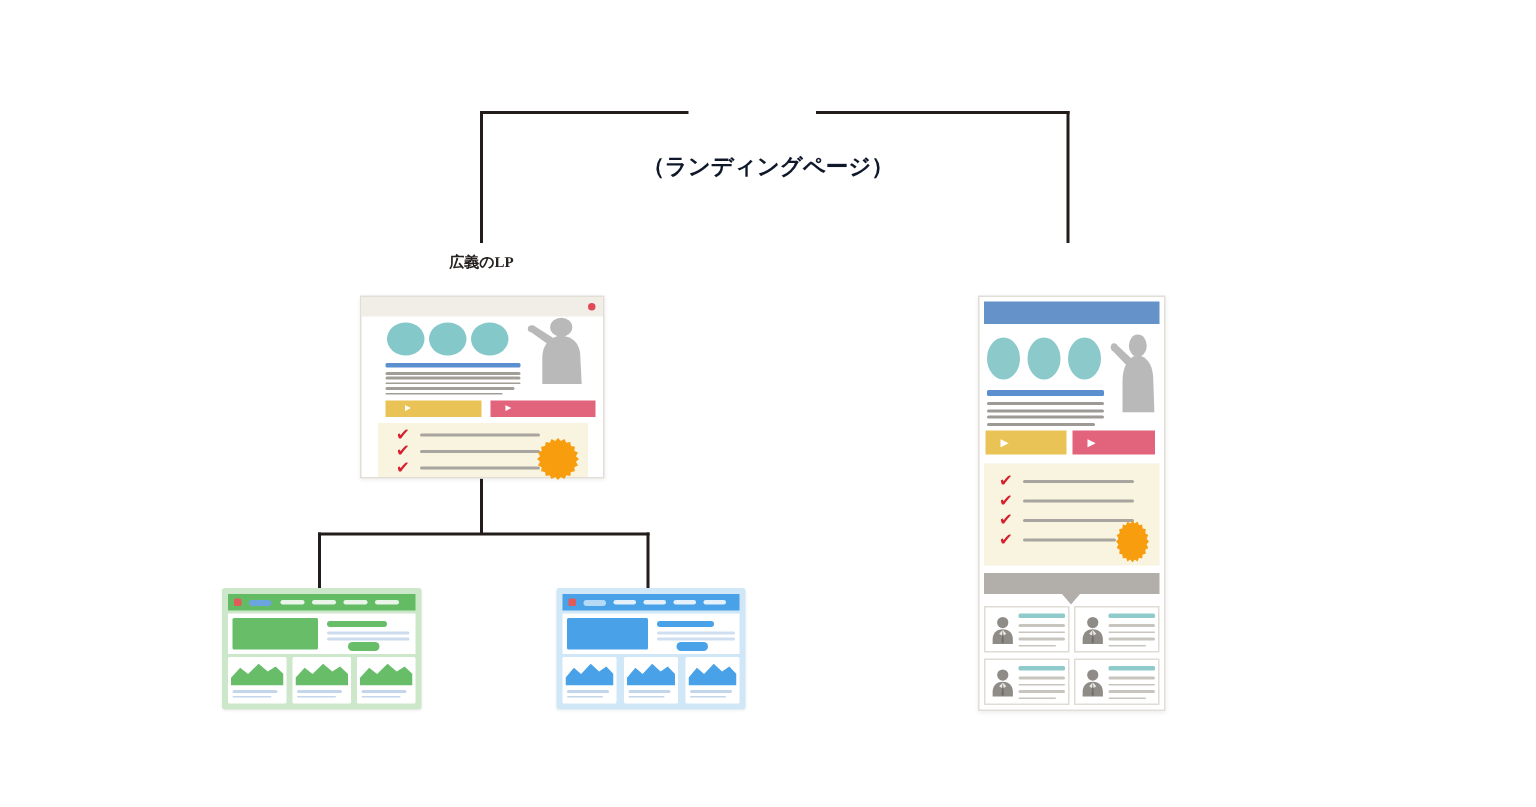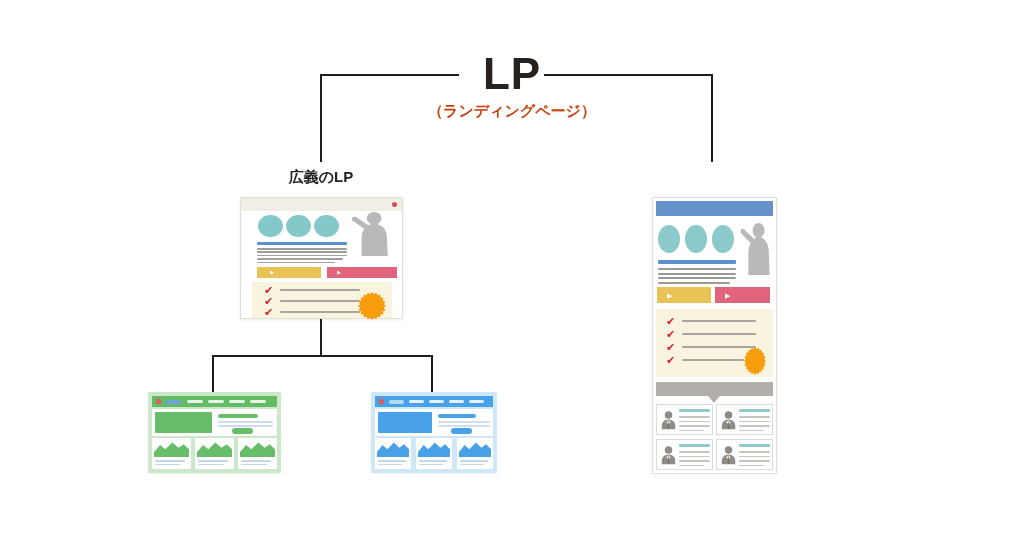--- a/index.html
+++ b/index.html
@@ -1,21 +1,21 @@
 <!DOCTYPE html>
 <html><head>
 <meta charset="utf-8">
 <style>
   html,body{margin:0;padding:0;background:#fff;font-family:"Liberation Sans","DejaVu Sans",sans-serif;}
   #canvas{position:relative;width:1024px;height:538px;background:#fff;overflow:hidden;}
   .abs{position:absolute;}
   .line{position:absolute;background:#221d1a;}
   .title{position:absolute;left:0;top:52px;width:1024px;text-align:center;font-size:44px;font-weight:800;color:#262220;letter-spacing:1px;line-height:1;}
-  .subtitle{position:absolute;left:0;top:102px;width:1024px;text-align:center;font-size:15px;font-weight:700;color:#c2410c;}
-  .branch-label{position:absolute;width:160px;text-align:center;top:168px;font-size:15px;font-weight:700;color:#262220;}
+  .subtitle{position:absolute;left:0;top:102px;width:1024px;text-align:center;font-size:15px;font-weight:700;color:#0f172a;}
+  .branch-label{position:absolute;width:160px;text-align:center;top:168px;font-size:10px;font-weight:700;color:#262220;font-family:Liberation Serif, serif;}
   .mockup{position:absolute;background:#fff;border:1px solid #e2ded6;box-shadow:0 1px 3px rgba(0,0,0,.07);box-sizing:border-box;}
   .tl{position:absolute;border-radius:1px;}
   .btn{position:absolute;display:flex;align-items:center;}
   .play{color:#fff;font-size:7px;line-height:1;}
   .check{position:absolute;color:#d6202e;font-size:11px;font-weight:700;line-height:1;}
   .frame{position:absolute;border-radius:2px;box-shadow:0 1px 2px rgba(0,0,0,.06);}
   .card{position:absolute;background:#fff;border-radius:1px;}
   .tcard{position:absolute;background:#fff;border:1px solid #dfdcd6;box-sizing:border-box;}
 </style>
 </head>
@@ -35,21 +35,20 @@
       <path d="M10 13.6 L6.8 17 L9.2 18.6 L10 13.6 L10.8 18.6 L13.2 17 Z" fill="#eceae6"></path>
       <path d="M9.4 18.5 L10.6 18.5 L11.2 24 L10 26 L8.8 24 Z" fill="#75726e"></path>
     </g>
     <polygon id="seal" points="30,15 27.8,17 29.3,19.6 26.6,20.9 27.1,23.8 24.2,24.2 23.8,27.1 20.9,26.6 19.6,29.3 17,27.8 15,30 13,27.8 10.4,29.3 9.1,26.6 6.2,27.1 5.8,24.2 2.9,23.8 3.4,20.9 0.7,19.6 2.2,17 0,15 2.2,13 0.7,10.4 3.4,9.1 2.9,6.2 5.8,5.8 6.2,2.9 9.1,3.4 10.4,0.7 13,2.2 15,0 17,2.2 19.6,0.7 20.9,3.4 23.8,2.9 24.2,5.8 27.1,6.2 26.6,9.1 29.3,10.4 27.8,13"></polygon>
     <path id="mtn" d="M0 20 L0 14 L7 6 L13 11 L21 3 L28 9 L34 5 L40 11 L40 20 Z"></path>
   </defs>
 </svg>
 
 <div id="canvas">
 
-  <div class="title">LP</div>
   <div class="subtitle">（ランディングページ）</div>
 
   <div class="line" style="left:321px;top:74px;width:138px;height:2px;"></div>
   <div class="line" style="left:544px;top:74px;width:169px;height:2px;"></div>
   <div class="line" style="left:320px;top:74px;width:2px;height:88px;"></div>
   <div class="line" style="left:711px;top:74px;width:2px;height:88px;"></div>
   <div class="line" style="left:320px;top:319px;width:2px;height:37px;"></div>
   <div class="line" style="left:212px;top:355px;width:221px;height:2px;"></div>
   <div class="line" style="left:212px;top:355px;width:2px;height:37px;"></div>
   <div class="line" style="left:431px;top:355px;width:2px;height:37px;"></div>

